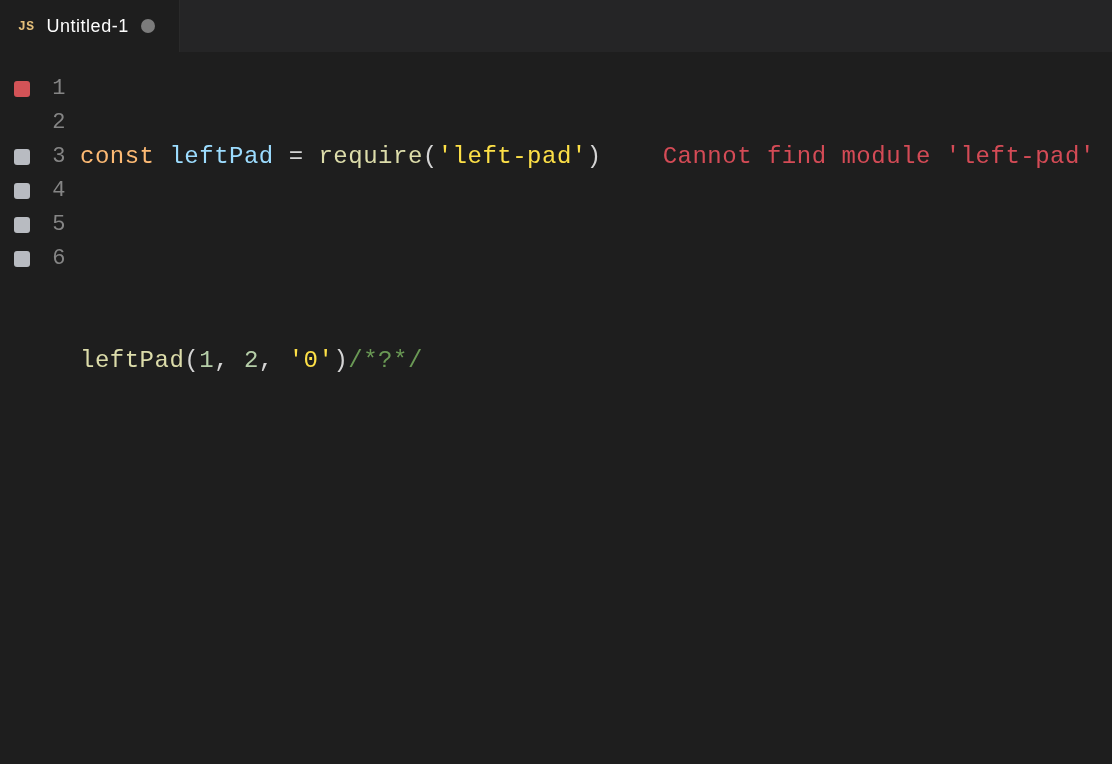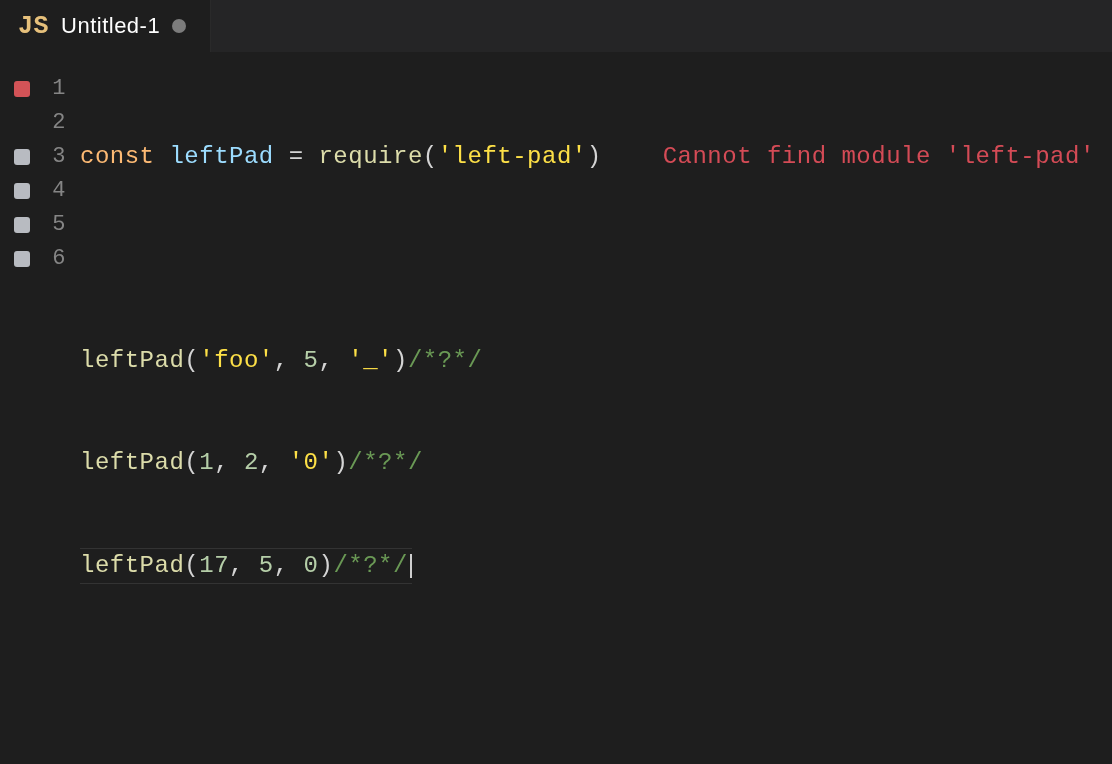--- a/index.html
+++ b/index.html
@@ -24,26 +24,26 @@
     align-items: center;
     height: 100%;
     padding: 0 24px 0 18px;
     background: #1e1e1e;
     border-right: 1px solid #2a2a2a;
     gap: 12px;
   }
   .tab-icon {
     color: #e6c07b;
     font-weight: 700;
-    font-size: 25px;
+    font-size: 13px;
   }
   .tab-label {
     color: #fdfdfd;
     font-family: -apple-system, "Segoe UI", sans-serif;
-    font-size: 22px;
+    font-size: 18px;
     font-weight: 500;
   }
   .tab-dot {
     width: 14px; height: 14px;
     border-radius: 50%;
     background: #7c7c7c;
   }
 
   
   .editor {
@@ -118,17 +118,15 @@
     <div>1</div>
     <div>2</div>
     <div>3</div>
     <div>4</div>
     <div>5</div>
     <div>6</div>
   </div>
   <div class="code">
     <div><span class="kw">const</span> <span class="var">leftPad</span><span class="op"> = </span><span class="fn">require</span><span class="op">(</span><span class="str">'left-pad'</span><span class="op">)</span><span class="err-inline">Cannot find module 'left-pad'</span></div>
     <div></div>
-    <div><span class="fn">leftPad</span><span class="op">(</span><span class="str">'foo'</span><span class="op">, </span><span class="num">5</span><span class="op">, </span><span class="str">'_'</span><span class="op">)</span><span class="comm">/*?*/</span></div>
     <div><span class="fn">leftPad</span><span class="op">(</span><span class="num">1</span><span class="op">, </span><span class="num">2</span><span class="op">, </span><span class="str">'0'</span><span class="op">)</span><span class="comm">/*?*/</span></div>
-    <div><span class="active-line"><span class="fn">leftPad</span><span class="op">(</span><span class="num">17</span><span class="op">, </span><span class="num">5</span><span class="op">, </span><span class="num">0</span><span class="op">)</span><span class="comm">/*?*/</span><span class="cursor"></span></span></div>
   </div>
 </div>
 
 </body></html>

